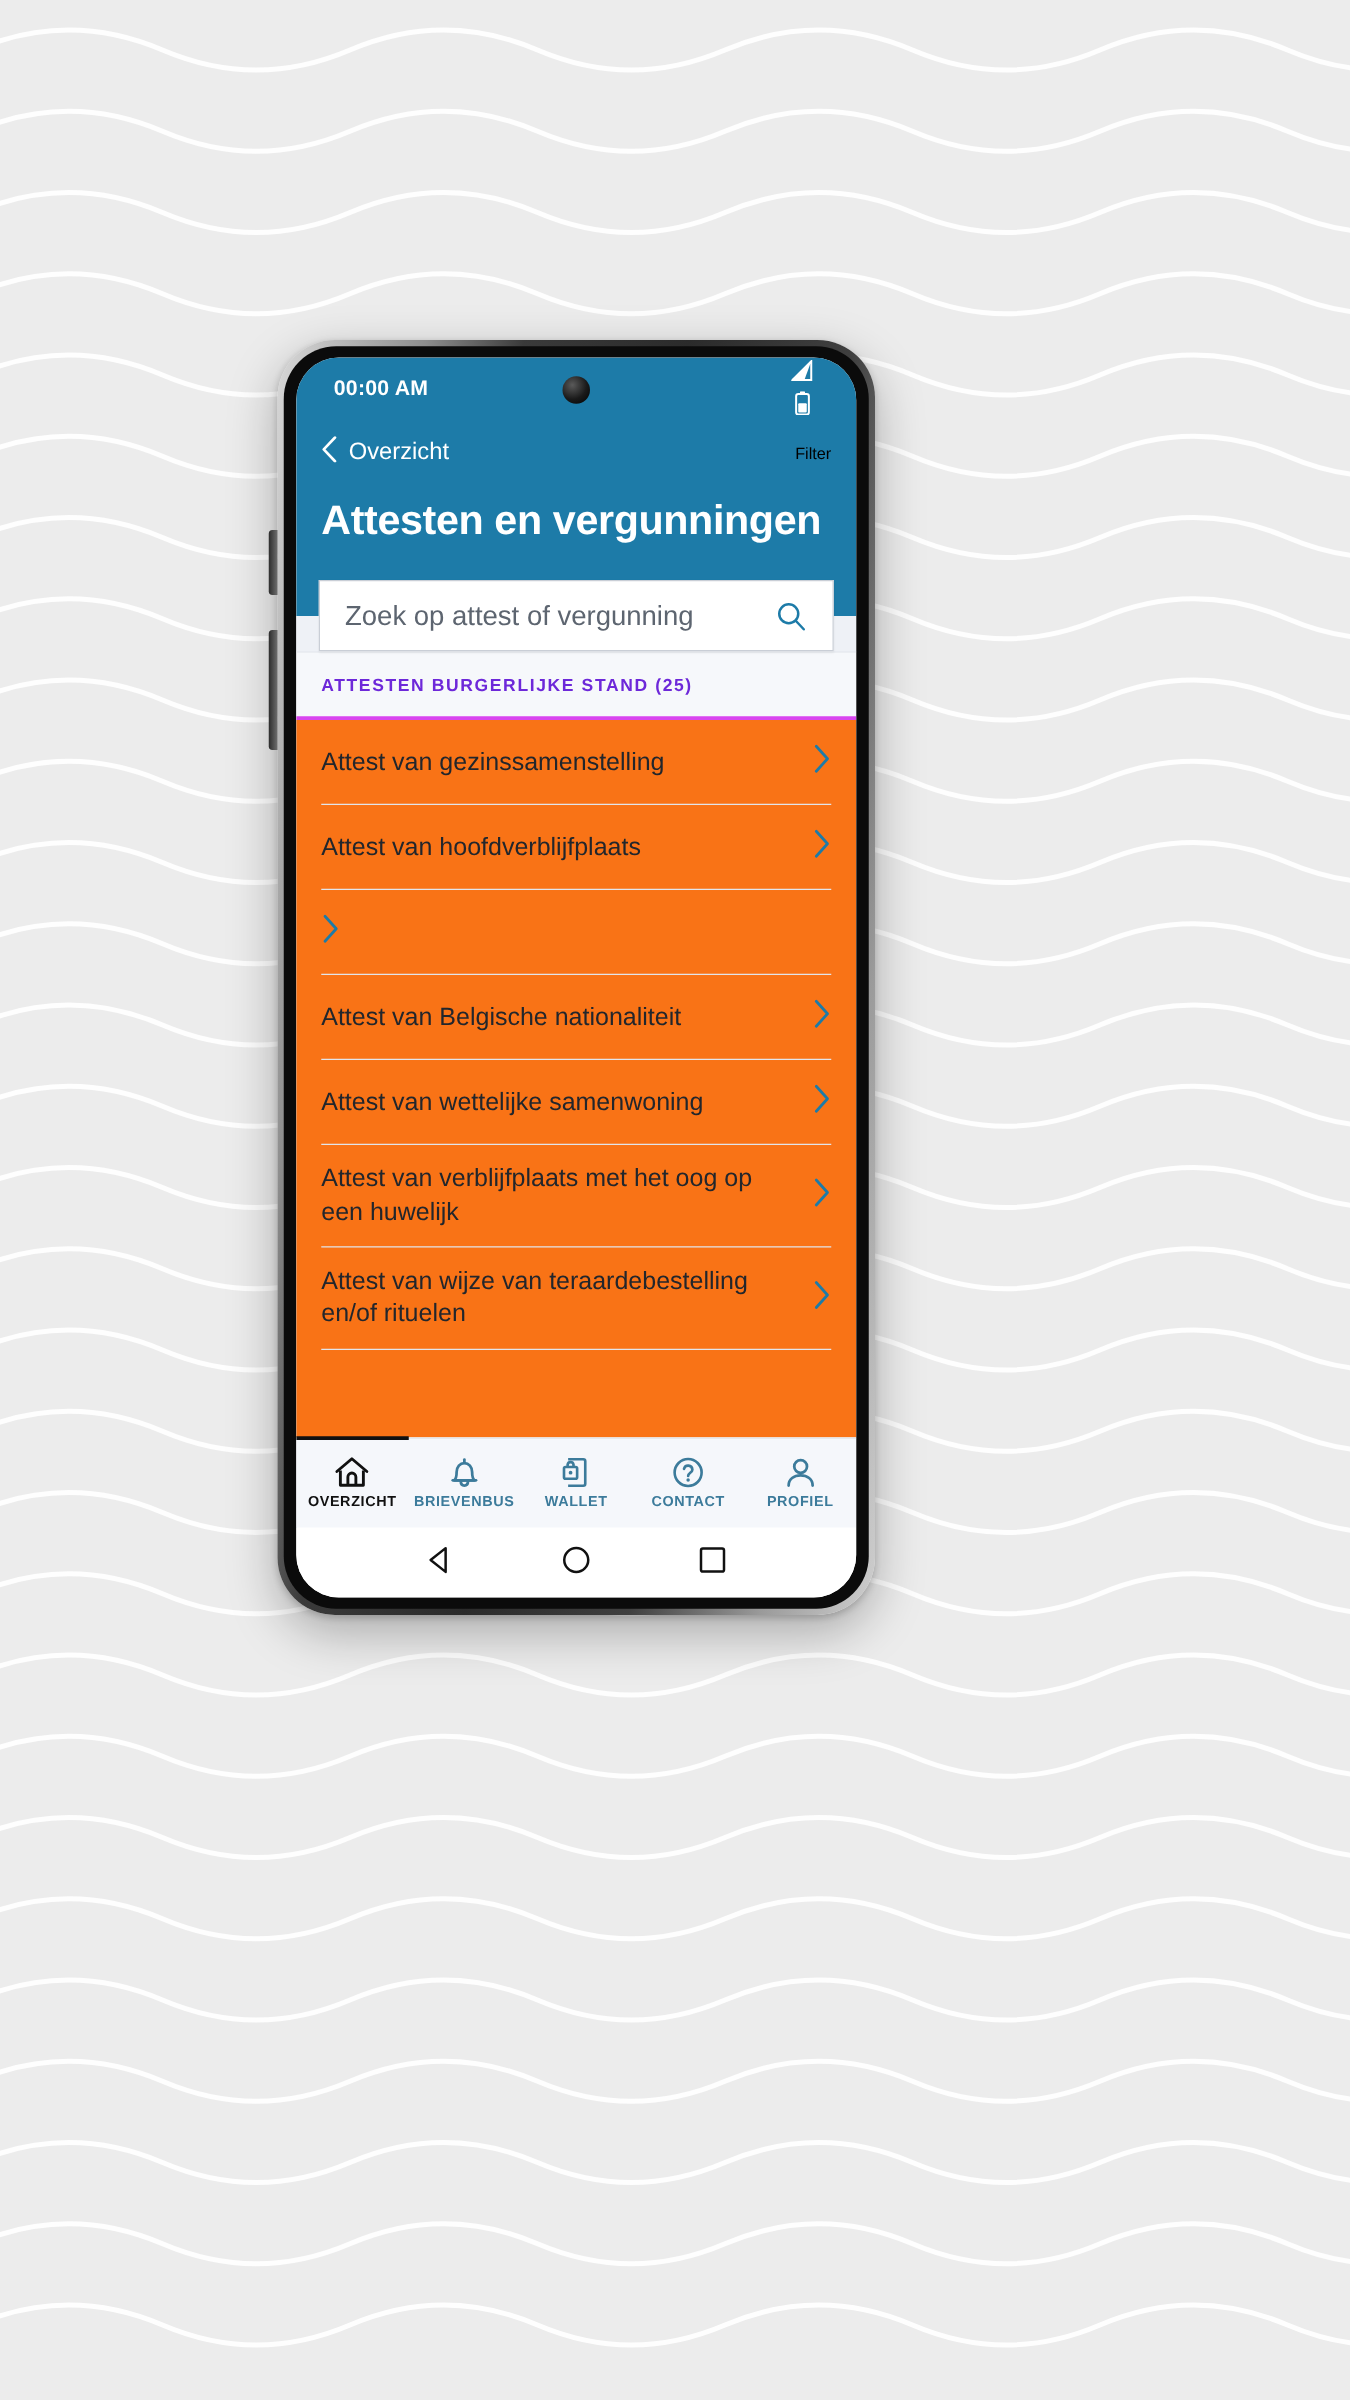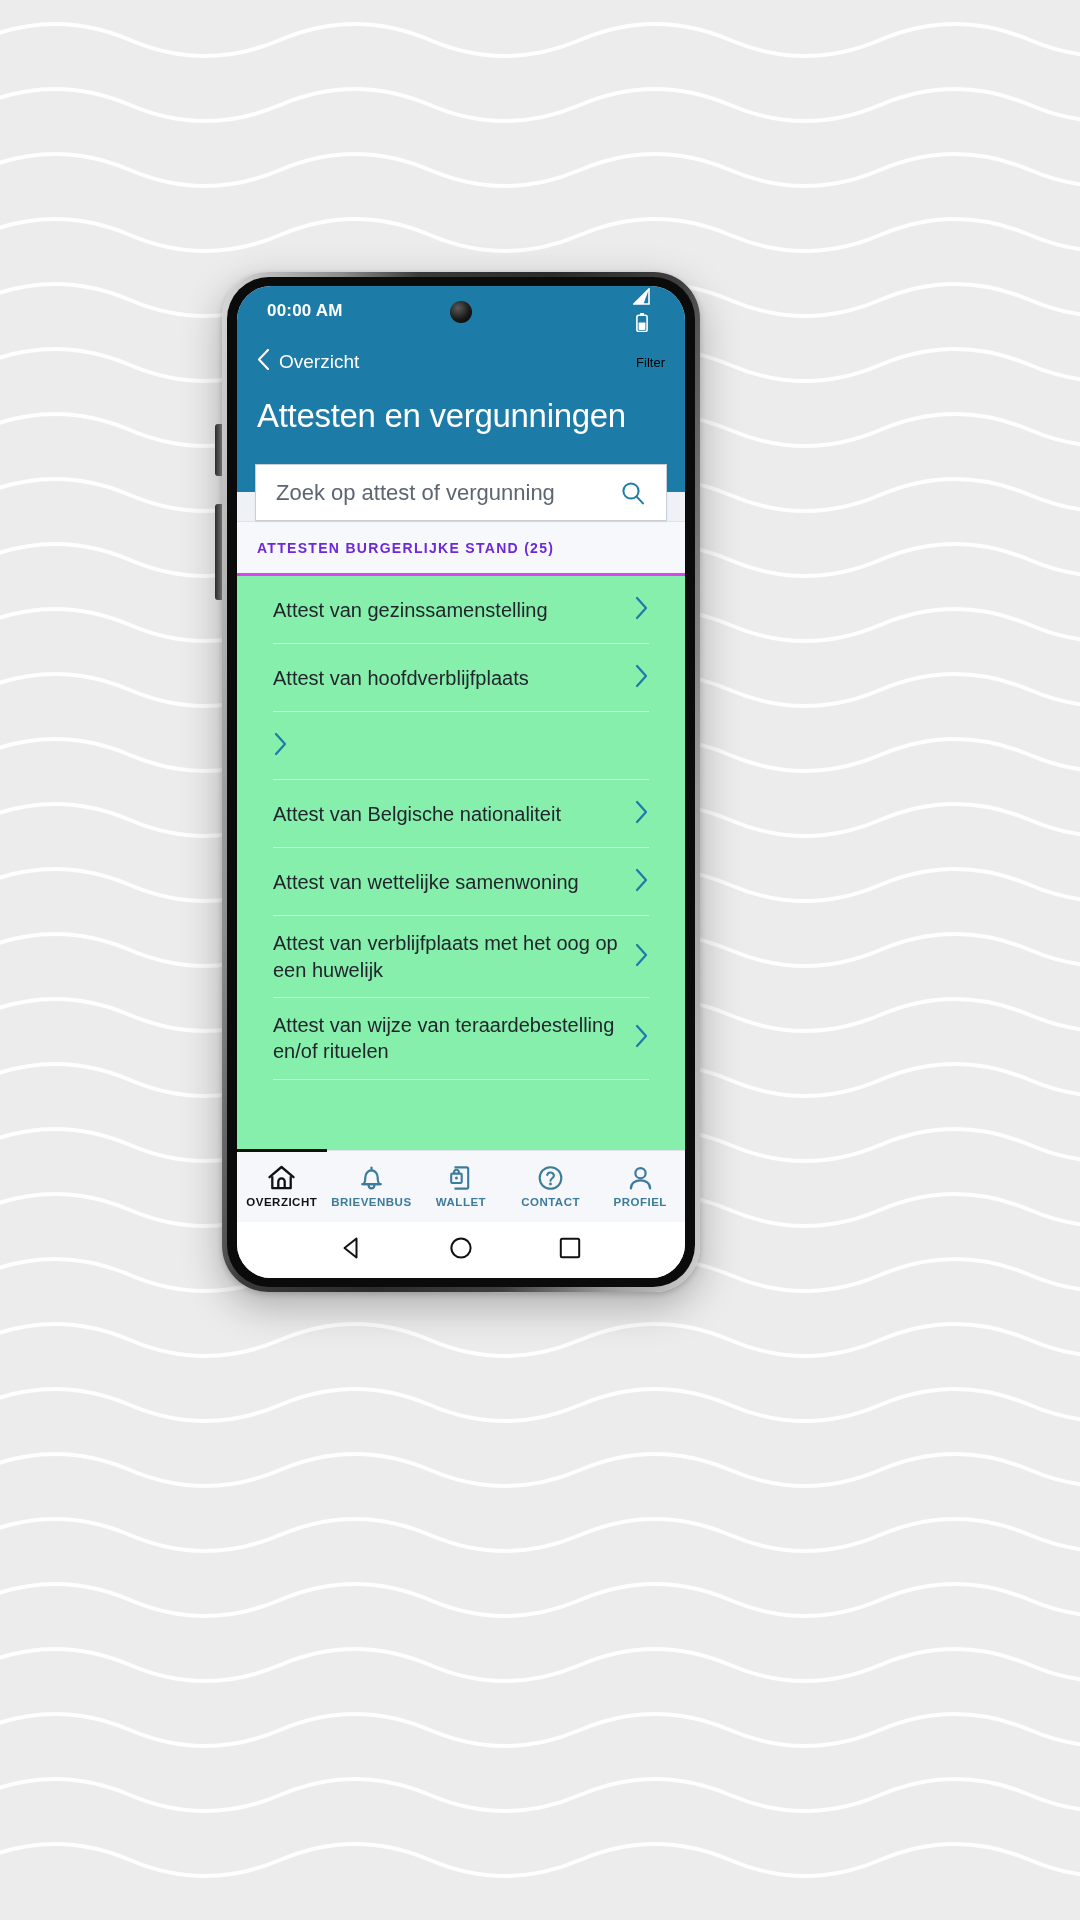--- a/index.html
+++ b/index.html
@@ -107,21 +107,21 @@
   }
   #back-btn .chev { display: block; }
   #filter-btn {
     margin-left: auto;
     color: #000000; font-size: 13px;
     cursor: pointer;
   }
   #page-title {
     color: #fff;
     font-size: 33px;
-    font-weight: normal;
+    font-weight: bold;
     letter-spacing: -0.3px;
     padding: 10px 0 30px 0;
     line-height: 1.1;
   }
 
   
   #search-wrap {
     position: relative;
     flex: 0 0 auto;
     background: linear-gradient(#1d7ba8 0 50%, #eef1f6 50% 100%);
@@ -160,23 +160,23 @@
     font-size: 14px;
     font-weight: bold;
     letter-spacing: 1.3px;
     color: #6d28d9;
     flex: 0 0 auto;
   }
 
   
   #list {
     flex: 1 1 auto;
-    background: #86efac;
+    background: #f97316;
     overflow: hidden;
-    padding: 0 36px;
+    padding: 0 20px;
   }
   .list-item {
     display: flex;
     align-items: center;
     gap: 10px;
     min-height: 68px;
     padding: 14px 0;
     border-bottom: 1px solid #e2e5ea;
     cursor: pointer;
   }

